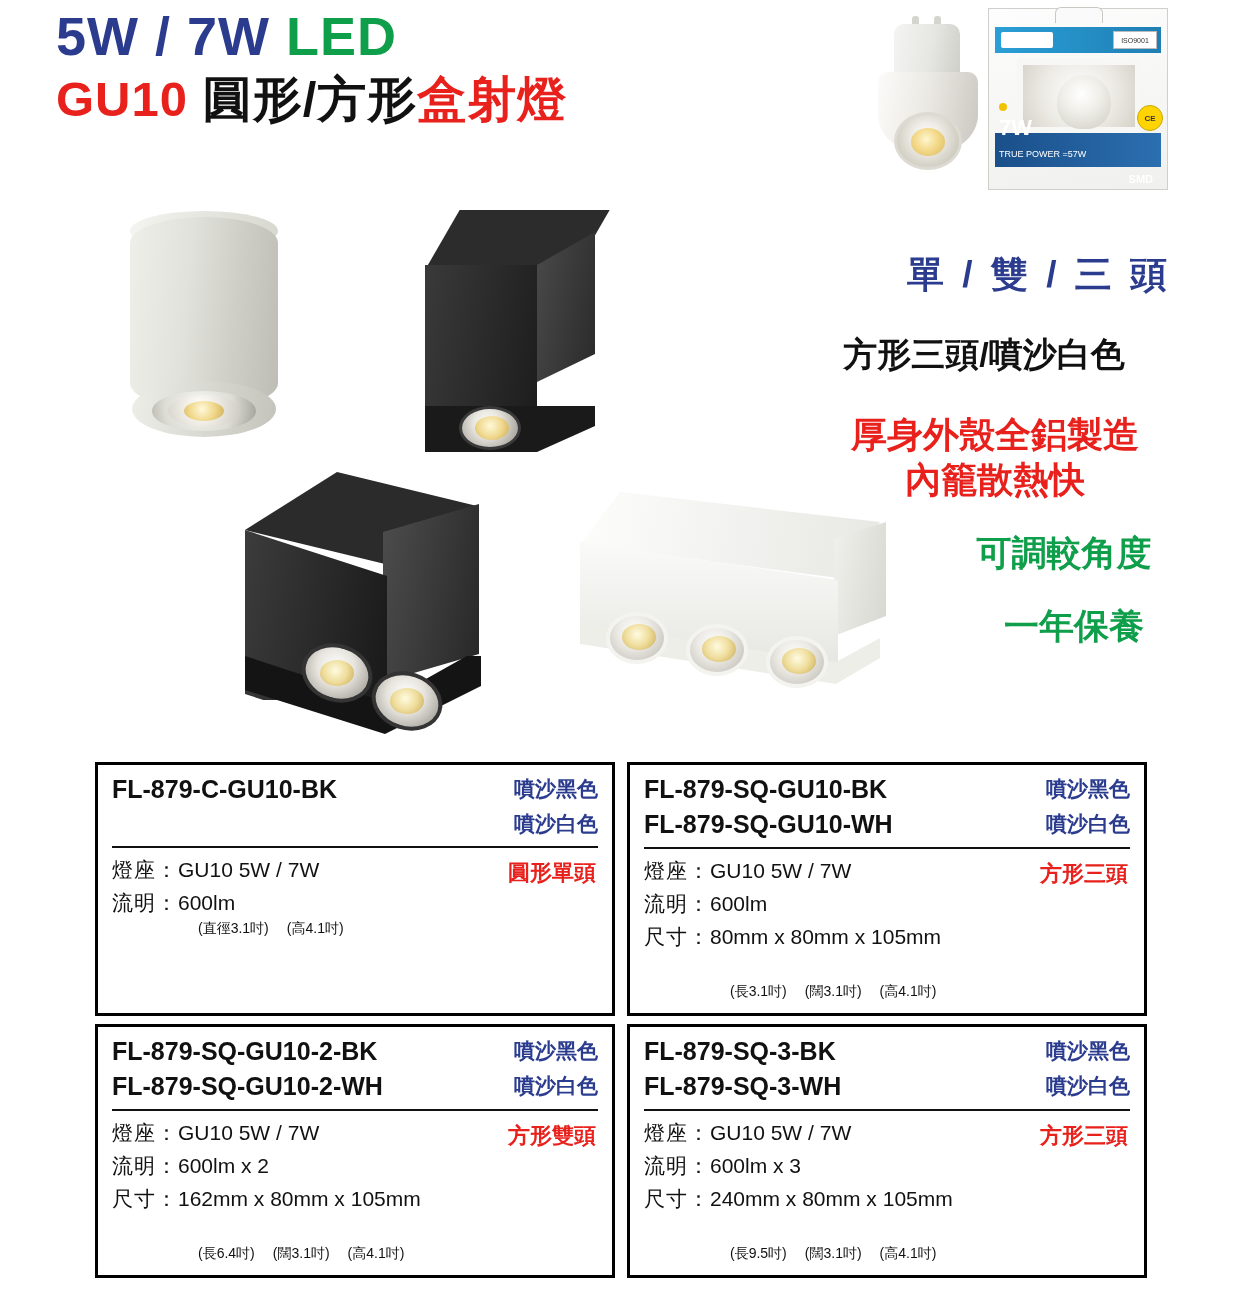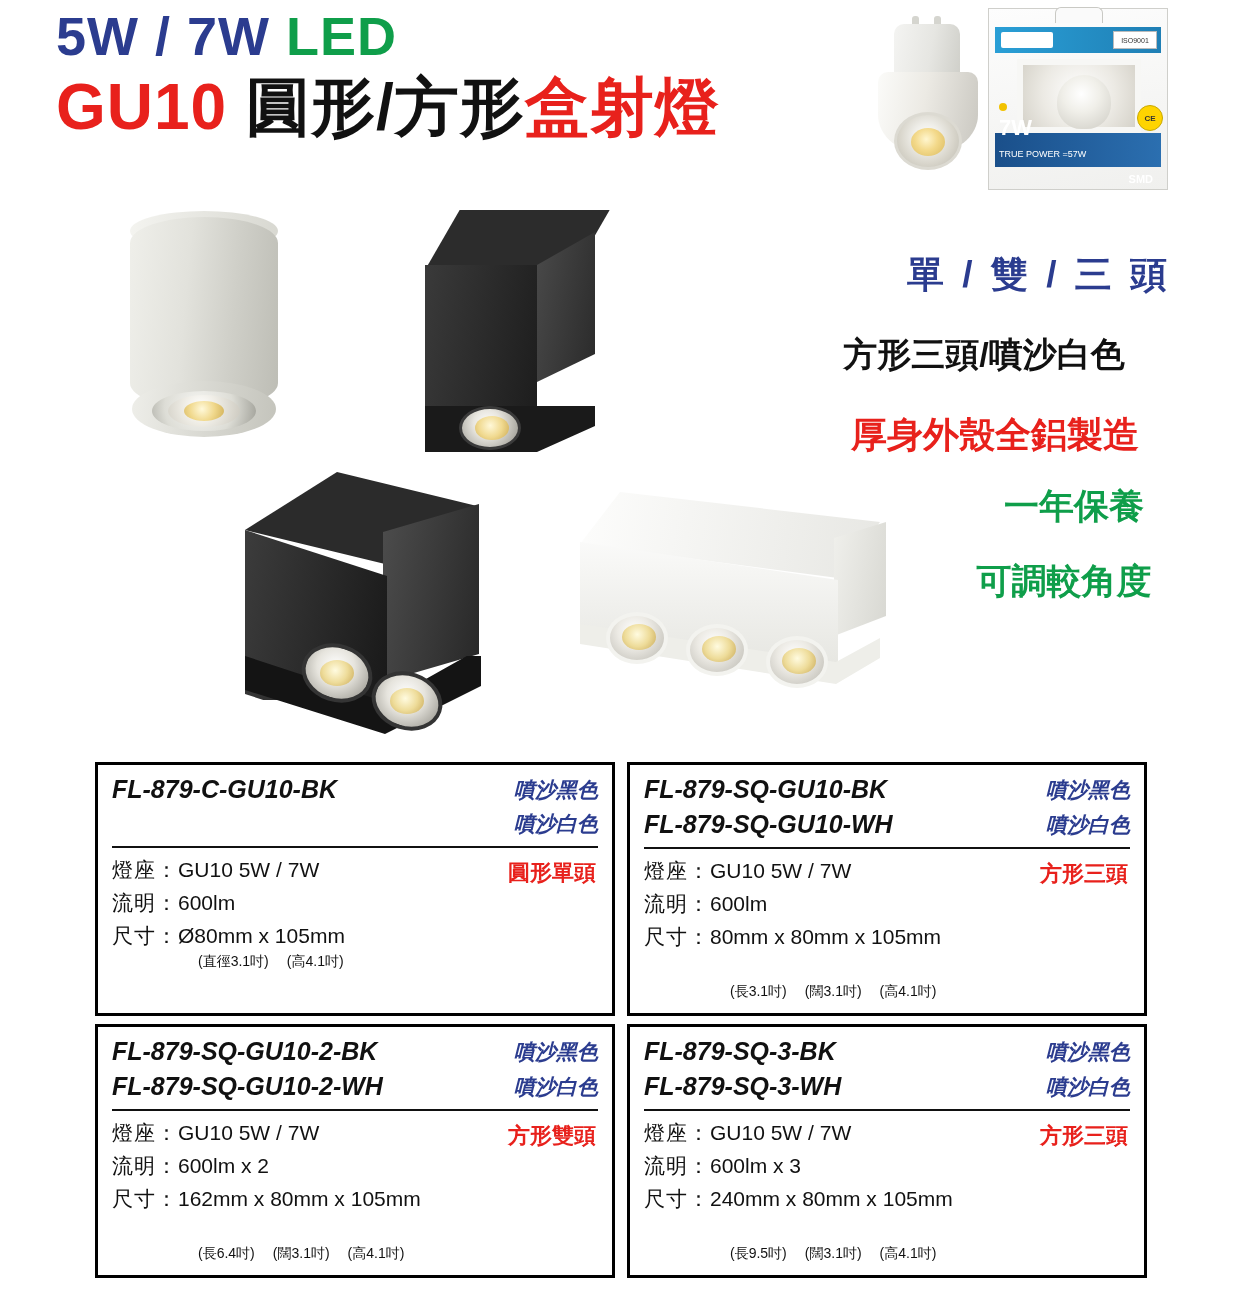--- a/index.html
+++ b/index.html
@@ -8,21 +8,21 @@
     width:1242px; height:1289px;
     background:#fff;
     font-family:"Liberation Sans", sans-serif;
     position:relative;
     overflow:hidden;
   }
 
   
   .title-block { position:absolute; left:56px; top:8px; }
   .title-line1 { font-size:54px; font-weight:bold; letter-spacing:1px; line-height:1.05; white-space:nowrap;}
-  .title-line2 { font-size:64px; font-weight:bold; letter-spacing:1px; line-height:1.15; white-space:nowrap; margin-top:6px;}
+  .title-line2 { font-size:49px; font-weight:bold; letter-spacing:1px; line-height:1.15; white-space:nowrap; margin-top:6px;}
   .t-blue { color:#2b3c8f; }
   .t-green { color:#0f9e4a; }
   .t-red { color:#e8211c; }
   .t-black { color:#111; }
 
   
   .photo-bulb {
     position:absolute; left:872px; top:24px; width:112px; height:160px;
   }
   .bulb-body {
@@ -221,21 +221,21 @@
   .f3 { font-size:36px; color:#e8211c; margin-top:34px; margin-left:32px; line-height:1.25;}
   .f4 { font-size:35px; color:#0f9e4a; margin-top:28px; margin-left:170px;}
   .f5 { font-size:35px; color:#0f9e4a; margin-top:26px; margin-left:190px;}
 
   
   .cards {
     position:absolute; left:95px; top:762px; width:1052px;
     display:grid; grid-template-columns:1fr 1fr; gap:8px 12px;
   }
   .card { border:3px solid #000; padding:10px 14px 12px 14px; background:#fff; }
-  .card-row { display:flex; align-items:center;font-style:italic; }
+  .card-row { display:flex; align-items:flex-start; }
   .code {
     font-size:25px; font-weight:bold; color:#111; letter-spacing:0px; white-space:nowrap;
   }
   .finish { font-size:21px; font-weight:bold; color:#2b3c8f; margin-left:auto; white-space:nowrap;padding-left:32px;}
   .card-rule { border-top:2px solid #111; margin:8px 0 8px 0; }
   .spec-area { position:relative; }
   .spec-line { font-size:21px; color:#111; white-space:nowrap; margin-bottom:5px; }
   .spec-line .lbl { letter-spacing:1px; }
   .shape-tag {
     position:absolute; right:2px; top:2px;
@@ -328,23 +328,24 @@
   <div class="cobsm" style="left:42px;top:132px"></div>
   <div class="cobsm" style="left:122px;top:144px"></div>
   <div class="cobsm" style="left:202px;top:156px"></div>
 </div>
 
 <div class="features">
   <div class="feat f1">單 / 雙 / 三 頭</div>
   <div class="feat f2">方形三頭/噴沙白色</div>
   <div class="feat f3">
     <span>厚身外殼全鋁製造</span><br>
-  </div>
+    <span>內籠散熱快</span>
+  </div>
+  <div class="feat f4">可調較角度</div>
   <div class="feat f5">一年保養</div>
-  <div class="feat f4">可調較角度</div>
 </div>
 
 <div class="cards">
 
   <div class="card">
     <div class="card-row">
       <span class="code">FL-879-C-GU10-BK</span>
       <span class="finish">噴沙黑色</span>
     </div>
     <div class="card-row" style="margin-top:6px">
@@ -352,23 +353,20 @@
     </div>
     <div class="card-rule"></div>
     <div class="spec-area">
       <div class="shape-tag">圓形單頭</div>
       <div class="spec-line">
         <span class="lbl">燈座：</span><span>GU10 5W / 7W</span>
       </div>
       <div class="spec-line">
         <span class="lbl">流明：</span><span>600lm</span>
       </div>
-      <div class="spec-line">
-        <span class="lbl">尺寸：</span><span>Ø80mm  x 105mm</span>
-      </div>
       <div class="subs">
         <span>(直徑3.1吋)</span>
         <span>(高4.1吋)</span>
       </div>
     </div>
   </div>
 
   <div class="card">
     <div class="card-row">
       <span class="code">FL-879-SQ-GU10-BK</span>

